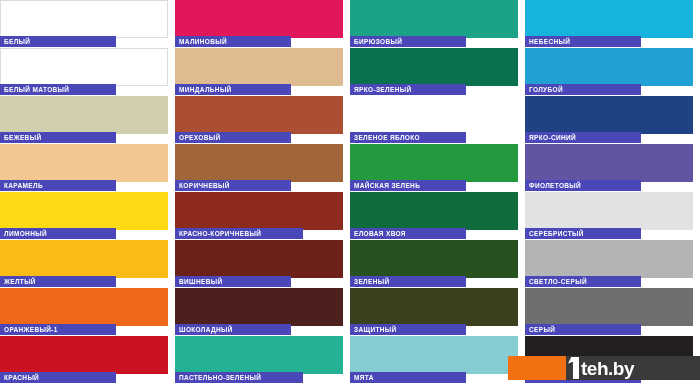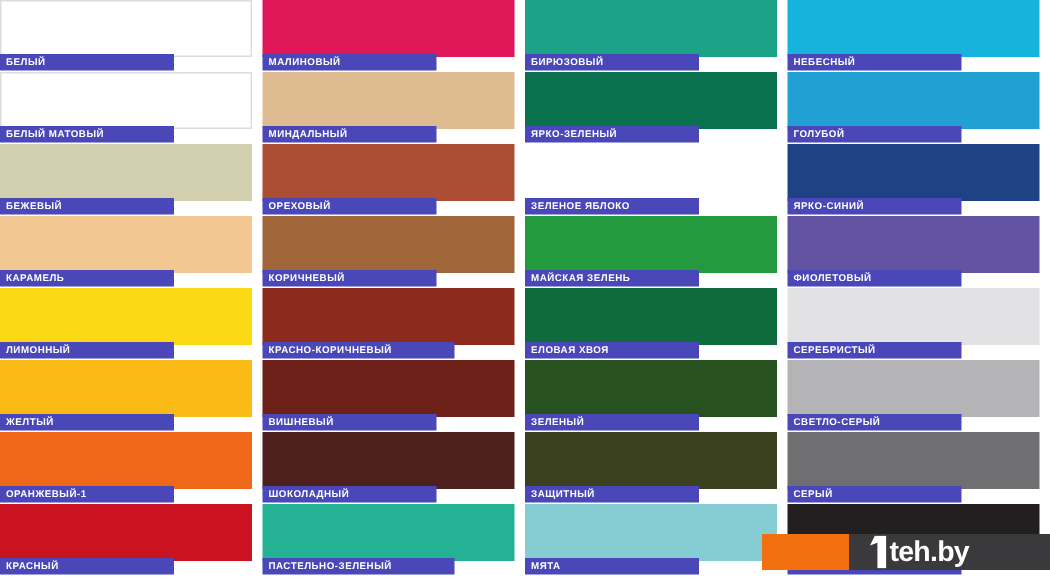--- a/index.html
+++ b/index.html
@@ -72,21 +72,21 @@
     width: 58px;
     height: 24px;
     background: #f2700f;
   }
   #watermark .wm-dark {
     flex: 1;
     height: 24px;
     background: #3a3a3c;
     display: flex;
     align-items: center;
-    padding-left: 14px;
+    padding-left: 2px;
     box-sizing: border-box;
   }
   #watermark .wm-mark {
     width: 11px;
     height: 22px;
     background: #ffffff;
     margin-right: 2px;
     clip-path: polygon(30% 0%, 100% 0%, 100% 100%, 45% 100%, 45% 22%, 0% 30%);
   }
   #watermark .wm-text {

